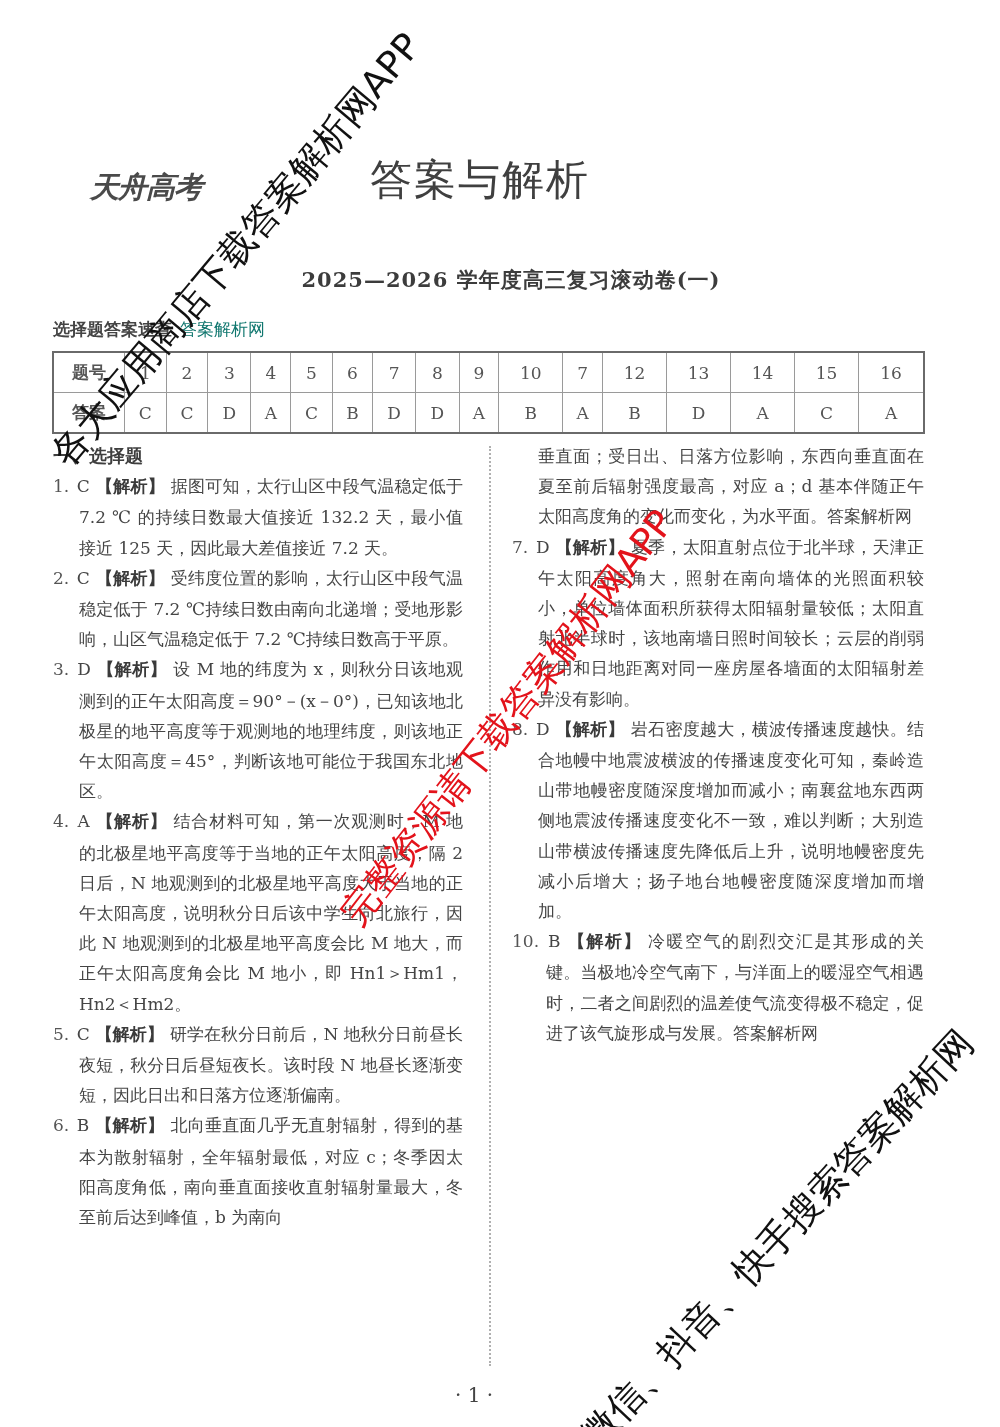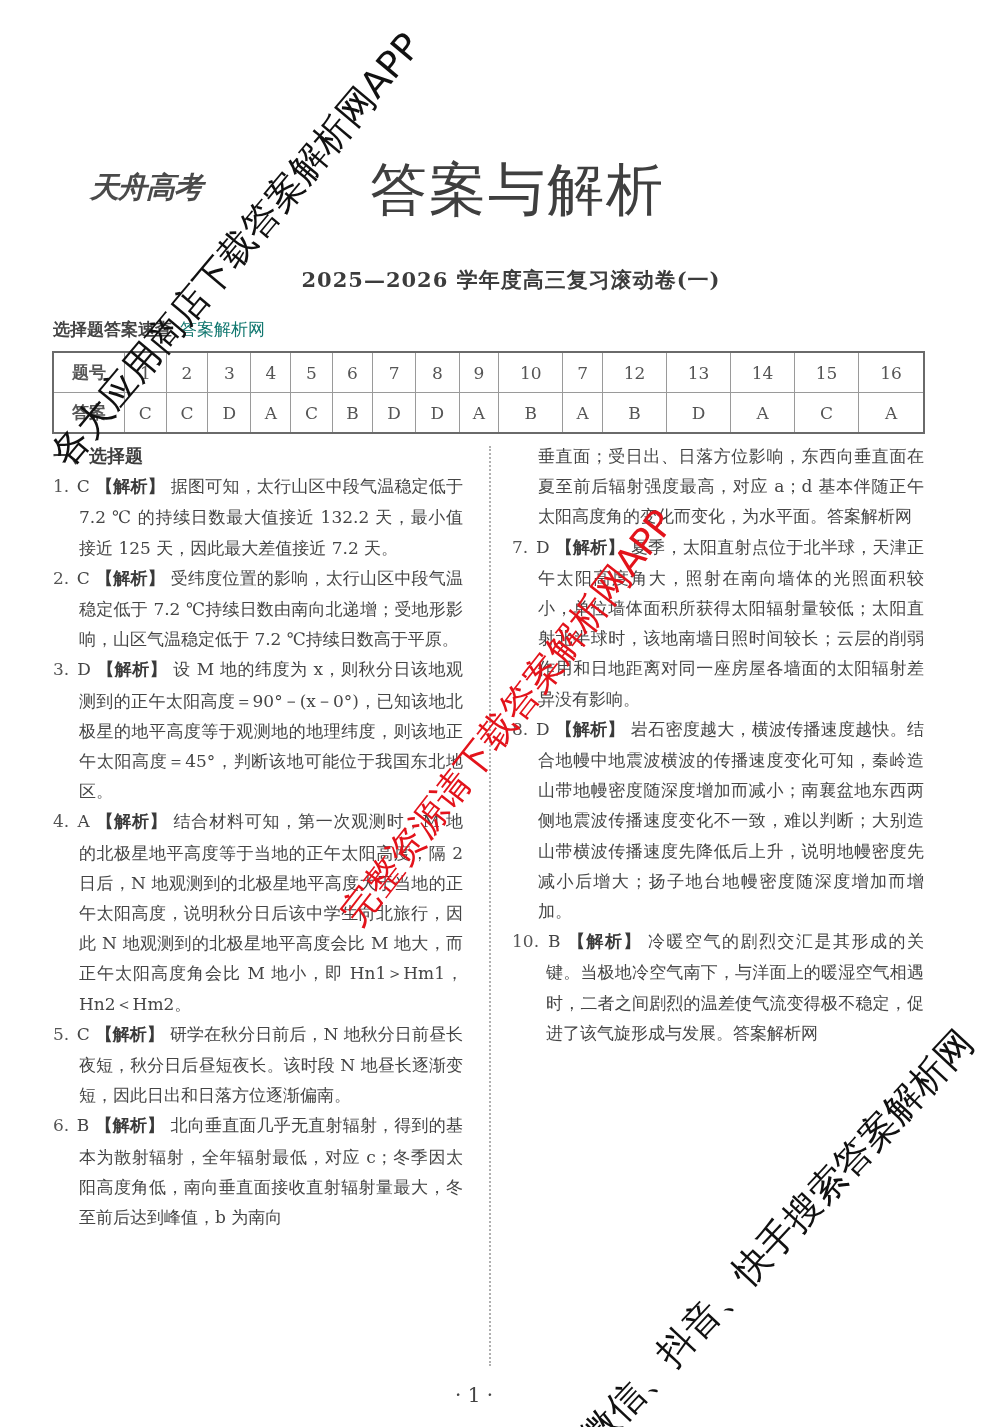--- a/index.html
+++ b/index.html
@@ -3,21 +3,21 @@
 <meta charset="utf-8">
 <style>
   html, body { margin: 0; padding: 0; background: #ffffff; }
   body { width: 1000px; height: 1427px; position: relative; overflow: hidden;
          font-family: "DejaVu Serif", "Liberation Serif", serif; color: #3a3a3a; }
   .page { position: absolute; left: 0; top: 0; width: 1000px; height: 1427px; }
 
   .brand { position: absolute; left: 90px; top: 168px; font-family: "DejaVu Sans", sans-serif;
            font-weight: bold; font-style: italic; font-size: 29px; color: #4a4a4a; letter-spacing: -1px; }
   .main-title { position: absolute; left: 370px; top: 152px; font-family: Liberation Serif, serif;
-                font-size: 57px; color: #3f3f3f; letter-spacing: 2px; }
+                font-size: 42px; color: #3f3f3f; letter-spacing: 2px; }
   .subtitle { position: absolute; left: 0; width: 992px; top: 266px; text-align: center; padding-left: 30px; box-sizing: border-box;
               font-size: 21px; font-weight: bold; color: #3c3c3c; letter-spacing: 1px; }
   .quick-label { position: absolute; left: 53px; top: 318px; font-size: 17px; font-weight: bold; color: #444; font-family: "DejaVu Sans", sans-serif; }
   .quick-label .site { font-weight: normal; color: #0f766e; margin-left: 8px; font-family: Liberation Sans, sans-serif; }
 
   table.answers { position: absolute; left: 52px; top: 351px; width: 873px; border-collapse: collapse;
                   border: 2px solid #6a6a6a; }
   table.answers td { border: 1px solid #9a9a9a; text-align: center; height: 37px; font-size: 17px; color: #555;
                      font-family: "DejaVu Serif", serif; }
   table.answers td.hdr { width: 68px; font-weight: bold; font-family: Liberation Mono, monospace; color: #555; }

